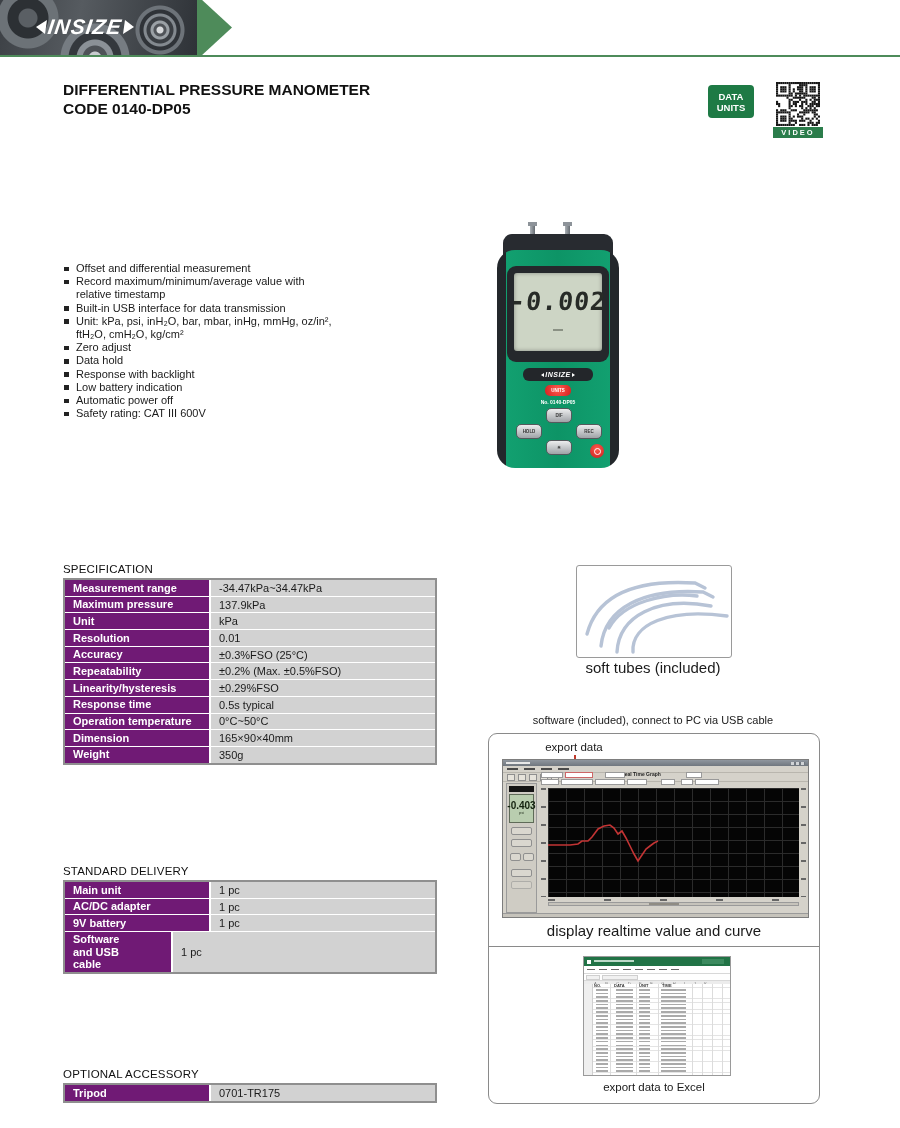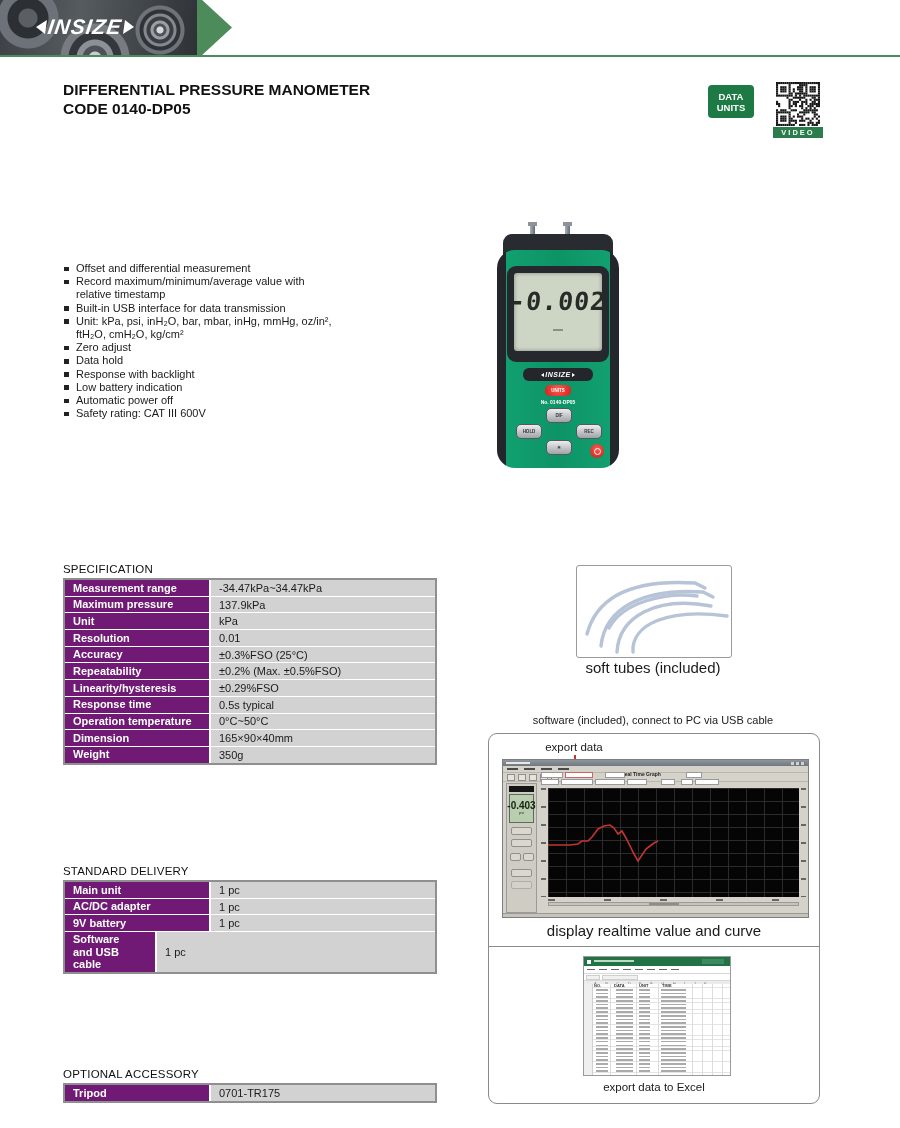--- a/index.html
+++ b/index.html
@@ -511,21 +511,21 @@
       </div>
     <div class="drow">
         <div class="dlab">AC/DC adapter</div>
         <div class="dval">1 pc</div>
       </div>
     <div class="drow">
         <div class="dlab">9V battery</div>
         <div class="dval">1 pc</div>
       </div>
     <div class="drow tall">
-        <div class="dlab" style="width:92px;padding-right:64px">Software and USB cable</div>
+        <div class="dlab" style="width:108px;padding-right:64px">Software and USB cable</div>
         <div class="dval">1 pc</div>
       </div>
   </div>
 
   <div class="abs sec-head" style="left:63px;top:1068px">OPTIONAL ACCESSORY</div>
   <div class="dtable" style="left:63px;top:1083px">
     <div class="drow">
         <div class="dlab">Tripod</div>
         <div class="dval" style="font-weight:normal">0701-TR175</div>
       </div>

